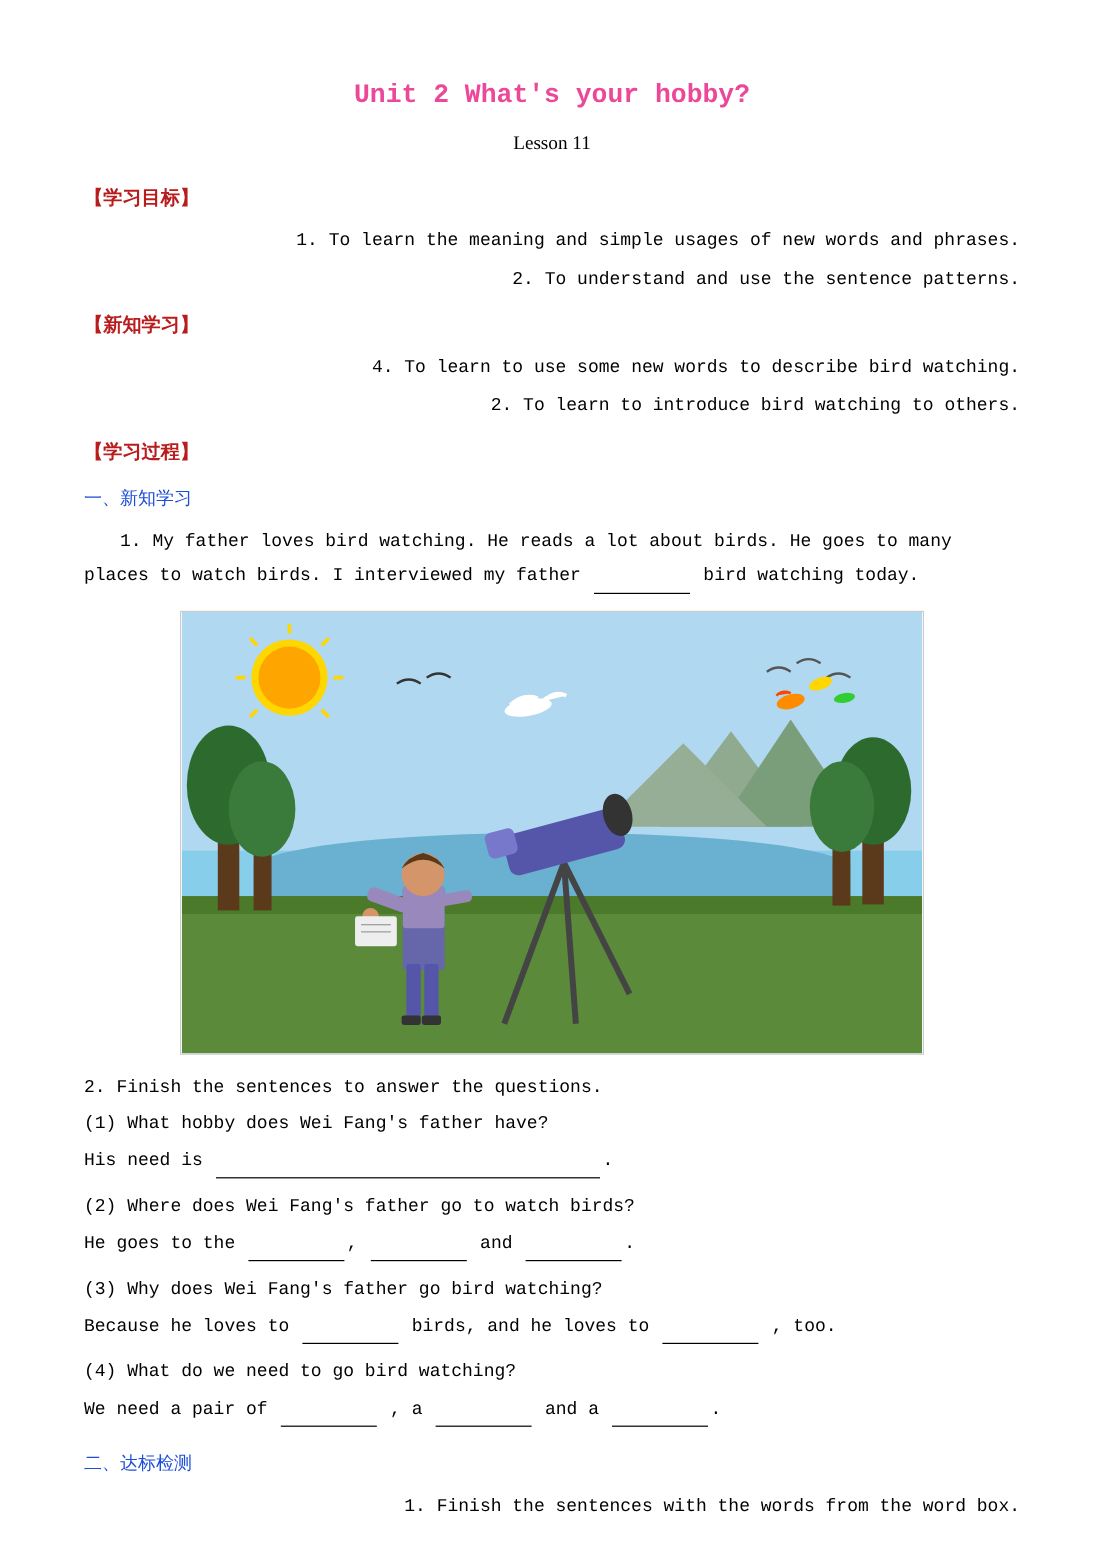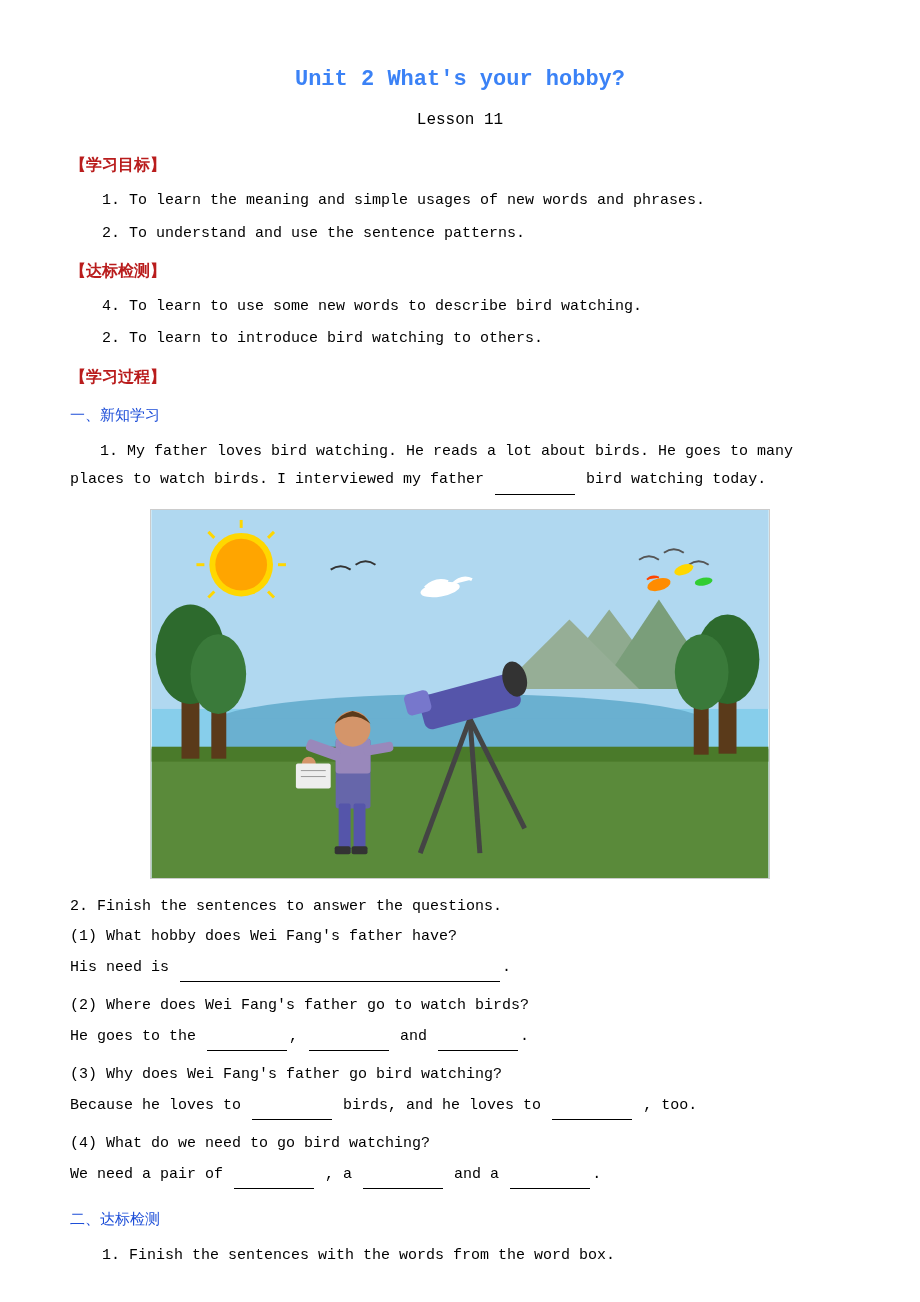--- a/index.html
+++ b/index.html
@@ -14,46 +14,47 @@
       font-size: 15px;
       color: #000000;
       width: 920px;
       min-height: 1302px;
       padding: 60px 70px;
       line-height: 1.8;
     }
 
     .title-main {
       text-align: center;
-      color: #3b82f6;
+      color: #ec4899;
       font-size: 22px;
       font-weight: bold;
       margin-bottom: 6px;
       font-family: 'Courier New', Courier, monospace;
     }
 
     .title-sub {
       text-align: center;
       font-size: 16px;
       color: #000;
       margin-bottom: 18px;
-      font-family: Liberation Mono, monospace;
+      font-family: Liberation Serif, serif;
     }
 
     .section-header {
       font-size: 16px;
       font-weight: bold;
       color: #b91c1c;
       margin-bottom: 6px;
       margin-top: 10px;
     }
 
     .section-content {
-      margin-left: 32px;
+      margin-left: 4px;
       margin-bottom: 4px;
+      text-align: right;
     }
 
     .section-content p {
       margin-bottom: 4px;
       line-height: 1.9;
     }
 
     .sub-section-title {
       font-size: 15px;
       color: #1d4ed8;
@@ -121,21 +122,21 @@
 
 <h1 class="title-main">Unit 2 What's your hobby?</h1>
 <div class="title-sub">Lesson 11</div>
 
 <div class="section-header">【学习目标】</div>
 <div class="section-content">
   <p>1. To learn the meaning and simple usages of new words and phrases.</p>
   <p>2. To understand and use the sentence patterns.</p>
 </div>
 
-<div class="section-header">【达标检测】</div>
+<div class="section-header">【新知学习】</div>
 <div class="section-content">
   <p>4. To learn to use some new words to describe bird watching.</p>
   <p>2. To learn to introduce bird watching to others.</p>
 </div>
 
 <div class="section-header">【学习过程】</div>
 
 <div class="sub-section-title">一、新知学习</div>
 
 <div class="paragraph">

